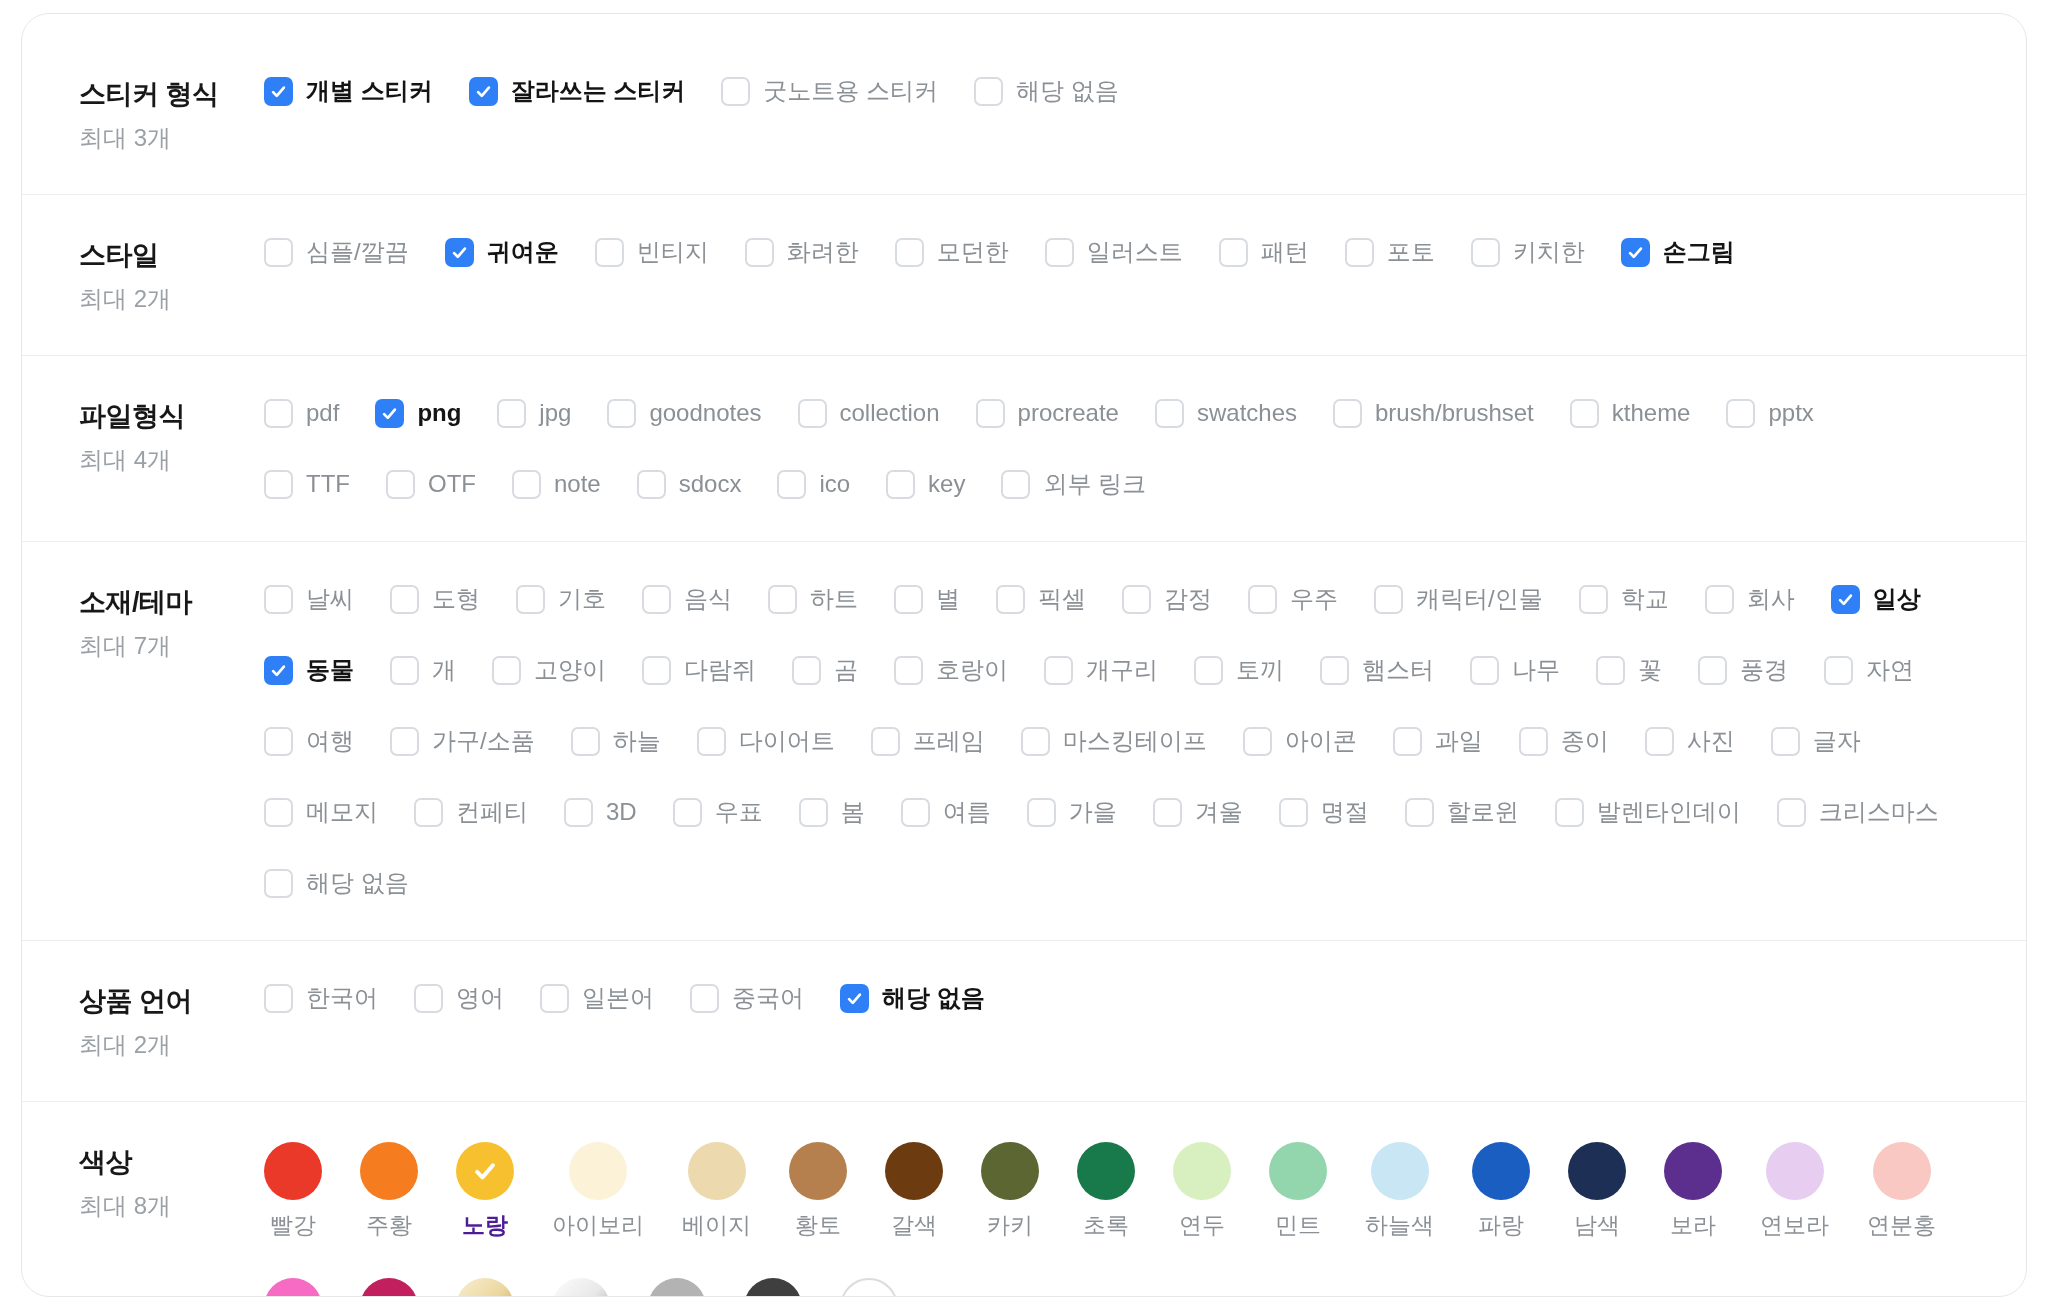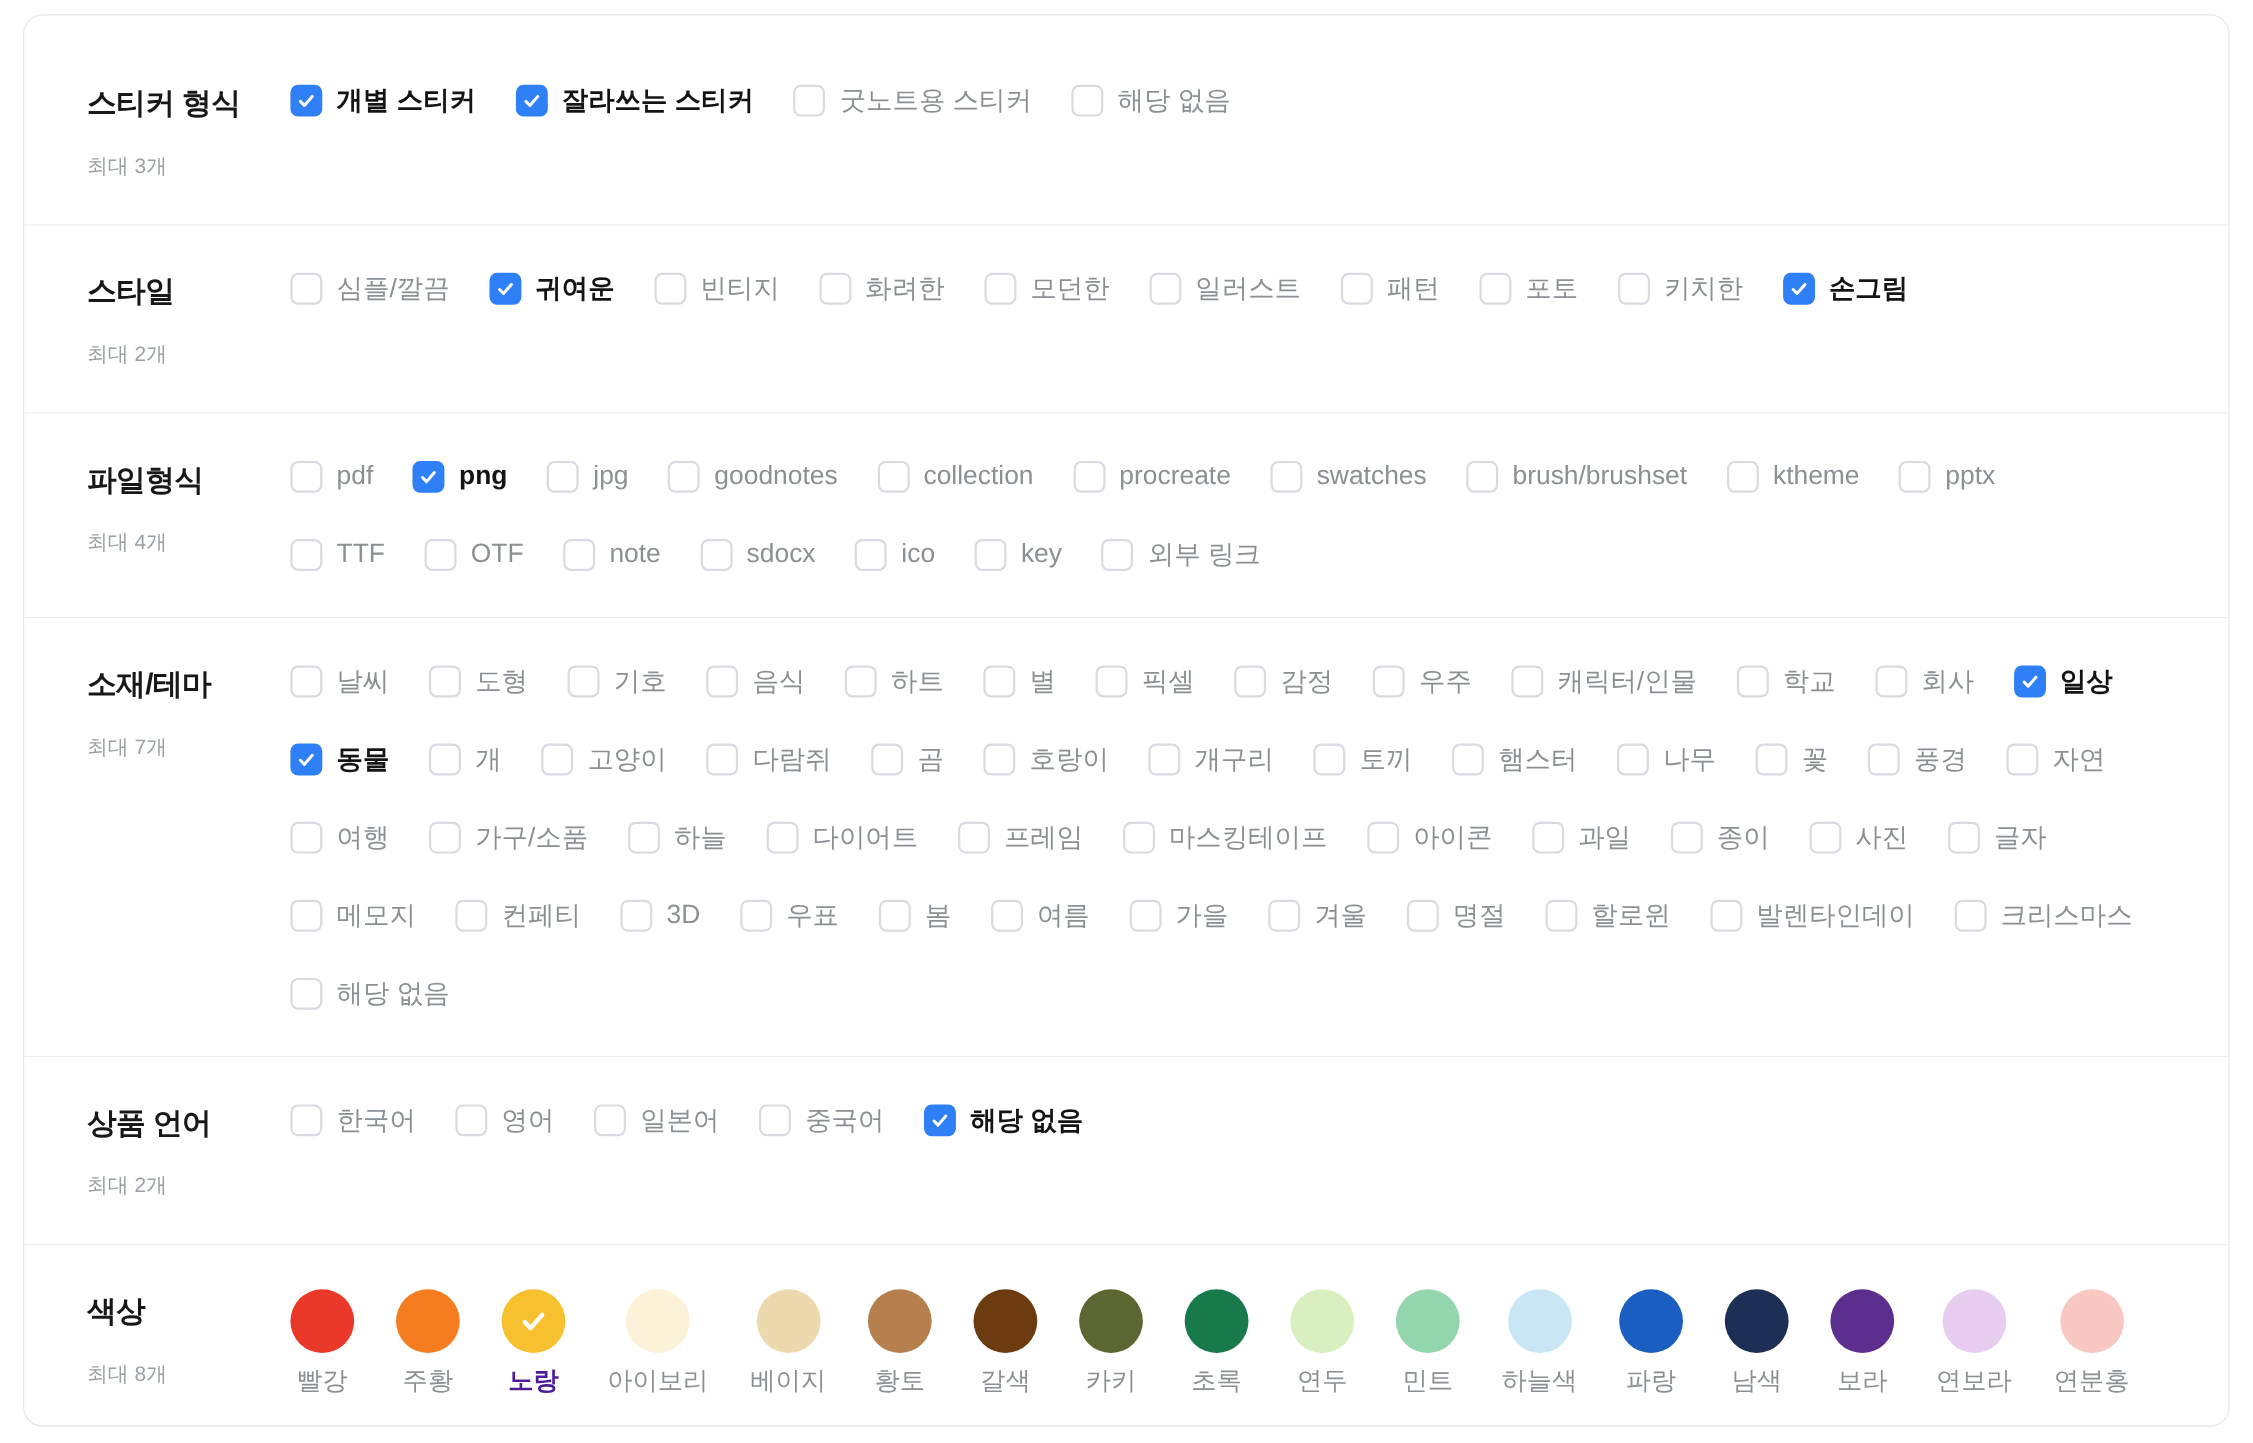--- a/index.html
+++ b/index.html
@@ -7,21 +7,21 @@
     width: 2048px; height: 1312px;
     background: #ffffff;
     font-family: "Liberation Sans", "DejaVu Sans", sans-serif;
     position: relative;
   }
   .card {
     position: absolute;
     left: 21px; top: 13px; right: 21px; bottom: 15px;
     background: #ffffff;
     border: 1px solid #e7e7e7;
-    border-radius: 18px;
+    border-radius: 28px;
     overflow: hidden;
     padding: 12px 0;
   }
   .section {
     display: flex;
     padding: 40px 57px;
   }
   .section:first-child { padding-top: 48px; }
   .divider {
     height: 1px;
@@ -34,22 +34,22 @@
     padding-top: 2px;
   }
   .section-title {
     font-size: 27px;
     font-weight: 700;
     color: #181818;
     letter-spacing: -0.5px;
     white-space: nowrap;
   }
   .section-limit {
-    margin-top: 26px;
-    font-size: 19px;
+    margin-top: 10px;
+    font-size: 24px;
     color: #9aa0a6;
     white-space: nowrap;
   }
   .section-body {
     flex: 1;
     display: flex;
     flex-direction: column;
     gap: 37px;
     min-width: 0;
   }

